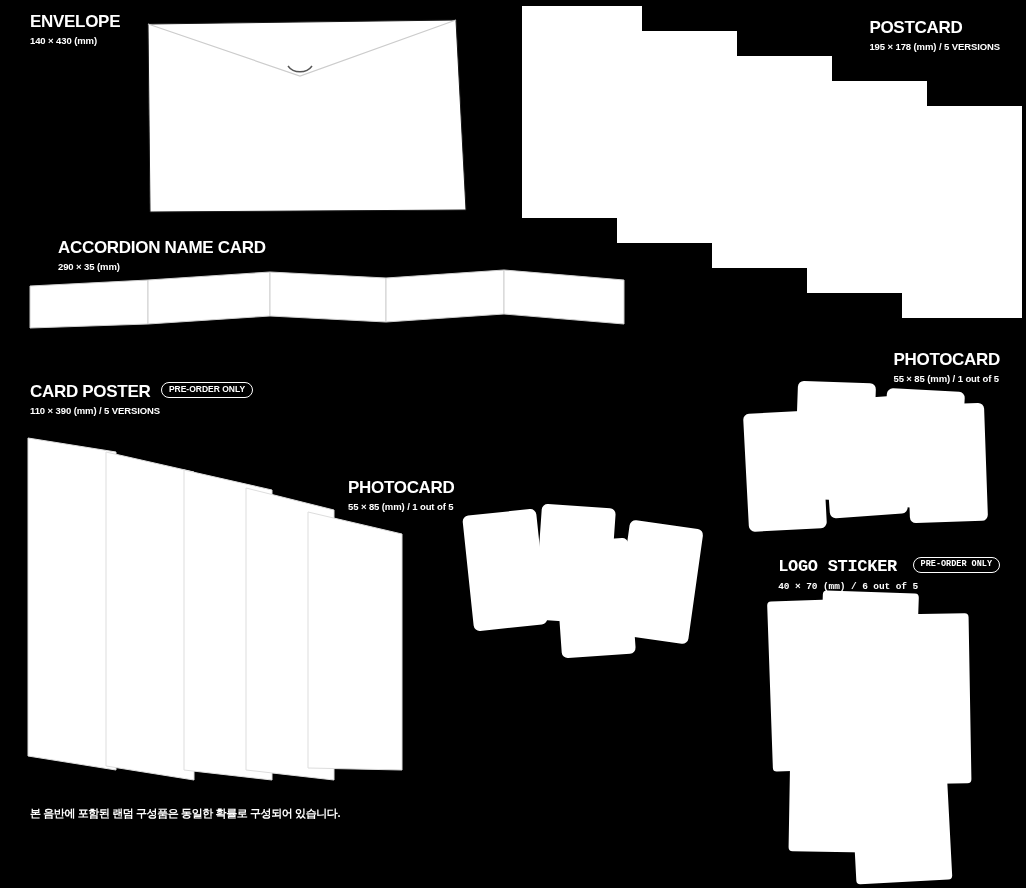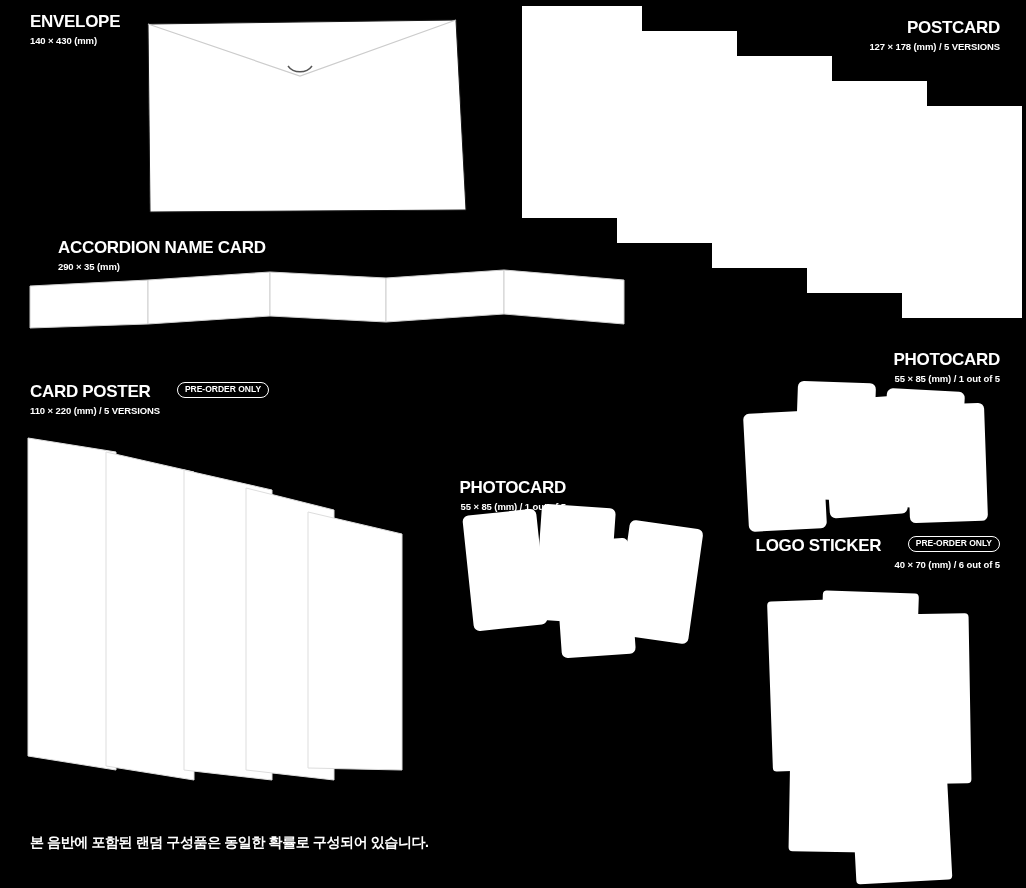--- a/index.html
+++ b/index.html
@@ -31,42 +31,42 @@
     display: inline-block;
     vertical-align: middle;
   }
   .label-sub {
     font-size: 9.5px;
     font-weight: bold;
     letter-spacing: -0.1px;
     margin-top: 5px;
     white-space: nowrap;
   }
-  .right { text-align: right; }
+  .right { text-align: left; }
   .badge {
     display: inline-block;
     vertical-align: middle;
     border: 1.4px solid #ffffff;
     border-radius: 9px;
     padding: 2px 7px 3px 7px;
     font-size: 8.5px;
     font-weight: bold;
     line-height: 1;
     letter-spacing: 0px;
-    margin-left: 22px;
+    margin-left: 6px;
     position: relative;
     top: -2px;
     white-space: nowrap;
   }
 
   .footnote {
     position: absolute;
     left: 30px;
-    top: 834px;
-    font-size: 14px;
+    top: 806px;
+    font-size: 11px;
     font-weight: bold;
     letter-spacing: -0.4px;
     white-space: nowrap;
   }
 
   
   .paper {
     position: absolute;
     background: #ffffff;
     box-sizing: border-box;
@@ -90,21 +90,21 @@
   <div style="position:absolute; left:148px; top:14px;">
     <svg width="320" height="200" viewBox="0 0 320 200">
       <path d="M0,10 L308,6 L318,196 L2,198 Z" fill="#ffffff" stroke="#1a1a1a" stroke-width="1"></path>
       <path d="M0,10 L152,62 L308,6" fill="none" stroke="#cccccc" stroke-width="1.2"></path>
       <path d="M140,52 a14,12 0 0 0 24,0" fill="none" stroke="#555555" stroke-width="1.4"></path>
     </svg>
   </div>
 
   <div class="label-block right" style="right:26px; top:18px;">
     <div class="label-title">POSTCARD</div>
-    <div class="label-sub">127 × 178 (mm) / 5 VERSIONS</div>
+    <div class="label-sub">195 × 178 (mm) / 5 VERSIONS</div>
   </div>
 
   <div>
     <div class="paper" style="left:522px; top:6px; width:120px; height:212px;"></div>
     <div class="paper" style="left:617px; top:31px; width:120px; height:212px;"></div>
     <div class="paper" style="left:712px; top:56px; width:120px; height:212px;"></div>
     <div class="paper" style="left:807px; top:81px; width:120px; height:212px;"></div>
     <div class="paper" style="left:902px; top:106px; width:120px; height:212px;"></div>
   </div>
 
@@ -121,21 +121,21 @@
       <path d="M356,12 L474,4 L474,48 L356,56 Z" fill="#ffffff" stroke="#cfcfcf" stroke-width="1"></path>
       <path d="M474,4 L594,14 L594,58 L474,48 Z" fill="#ffffff" stroke="#cfcfcf" stroke-width="1"></path>
     </svg>
   </div>
 
   <div class="label-block" style="left:30px; top:382px;">
     <div>
       <span class="label-title">CARD POSTER</span>
       <span class="badge">PRE-ORDER ONLY</span>
     </div>
-    <div class="label-sub">110 × 220 (mm) / 5 VERSIONS</div>
+    <div class="label-sub">110 × 390 (mm) / 5 VERSIONS</div>
   </div>
 
   <div style="position:absolute; left:28px; top:430px;">
     <svg width="390" height="350" viewBox="0 0 390 350">
       <path d="M0,8 L88,22 L88,340 L0,326 Z" fill="#ffffff" stroke="#dddddd" stroke-width="1"></path>
       <path d="M78,22 L166,42 L166,350 L78,336 Z" fill="#ffffff" stroke="#dddddd" stroke-width="1"></path>
       <path d="M156,40 L244,60 L244,350 L156,340 Z" fill="#ffffff" stroke="#dddddd" stroke-width="1"></path>
       <path d="M218,58 L306,80 L306,350 L218,340 Z" fill="#ffffff" stroke="#dddddd" stroke-width="1"></path>
       <path d="M280,82 L374,104 L374,340 L280,338 Z" fill="#ffffff" stroke="#dddddd" stroke-width="1"></path>
     </svg>
@@ -159,21 +159,21 @@
   </div>
 
   <div>
     <div class="paper r6" style="left:746px; top:412px; width:78px; height:118px; transform:rotate(-3deg);"></div>
     <div class="paper r6" style="left:796px; top:382px; width:78px; height:118px; transform:rotate(2deg);"></div>
     <div class="paper r6" style="left:826px; top:398px; width:78px; height:118px; transform:rotate(-4deg);"></div>
     <div class="paper r6" style="left:884px; top:390px; width:78px; height:118px; transform:rotate(3deg);"></div>
     <div class="paper r6" style="left:908px; top:404px; width:78px; height:118px; transform:rotate(-2deg);"></div>
   </div>
 
-  <div class="label-block right" style="right:26px; top:536px;">
+  <div class="label-block right" style="right:26px; top:558px;font-family:Liberation Mono, monospace;">
     <div>
       <span class="label-title">LOGO STICKER</span>
       <span class="badge">PRE-ORDER ONLY</span>
     </div>
     <div class="label-sub">40 × 70 (mm) / 6 out of 5</div>
   </div>
 
   <div>
     <div class="paper r" style="left:770px; top:600px; width:96px; height:170px; transform:rotate(-2deg);"></div>
     <div class="paper r" style="left:820px; top:592px; width:96px; height:170px; transform:rotate(2deg);"></div>

